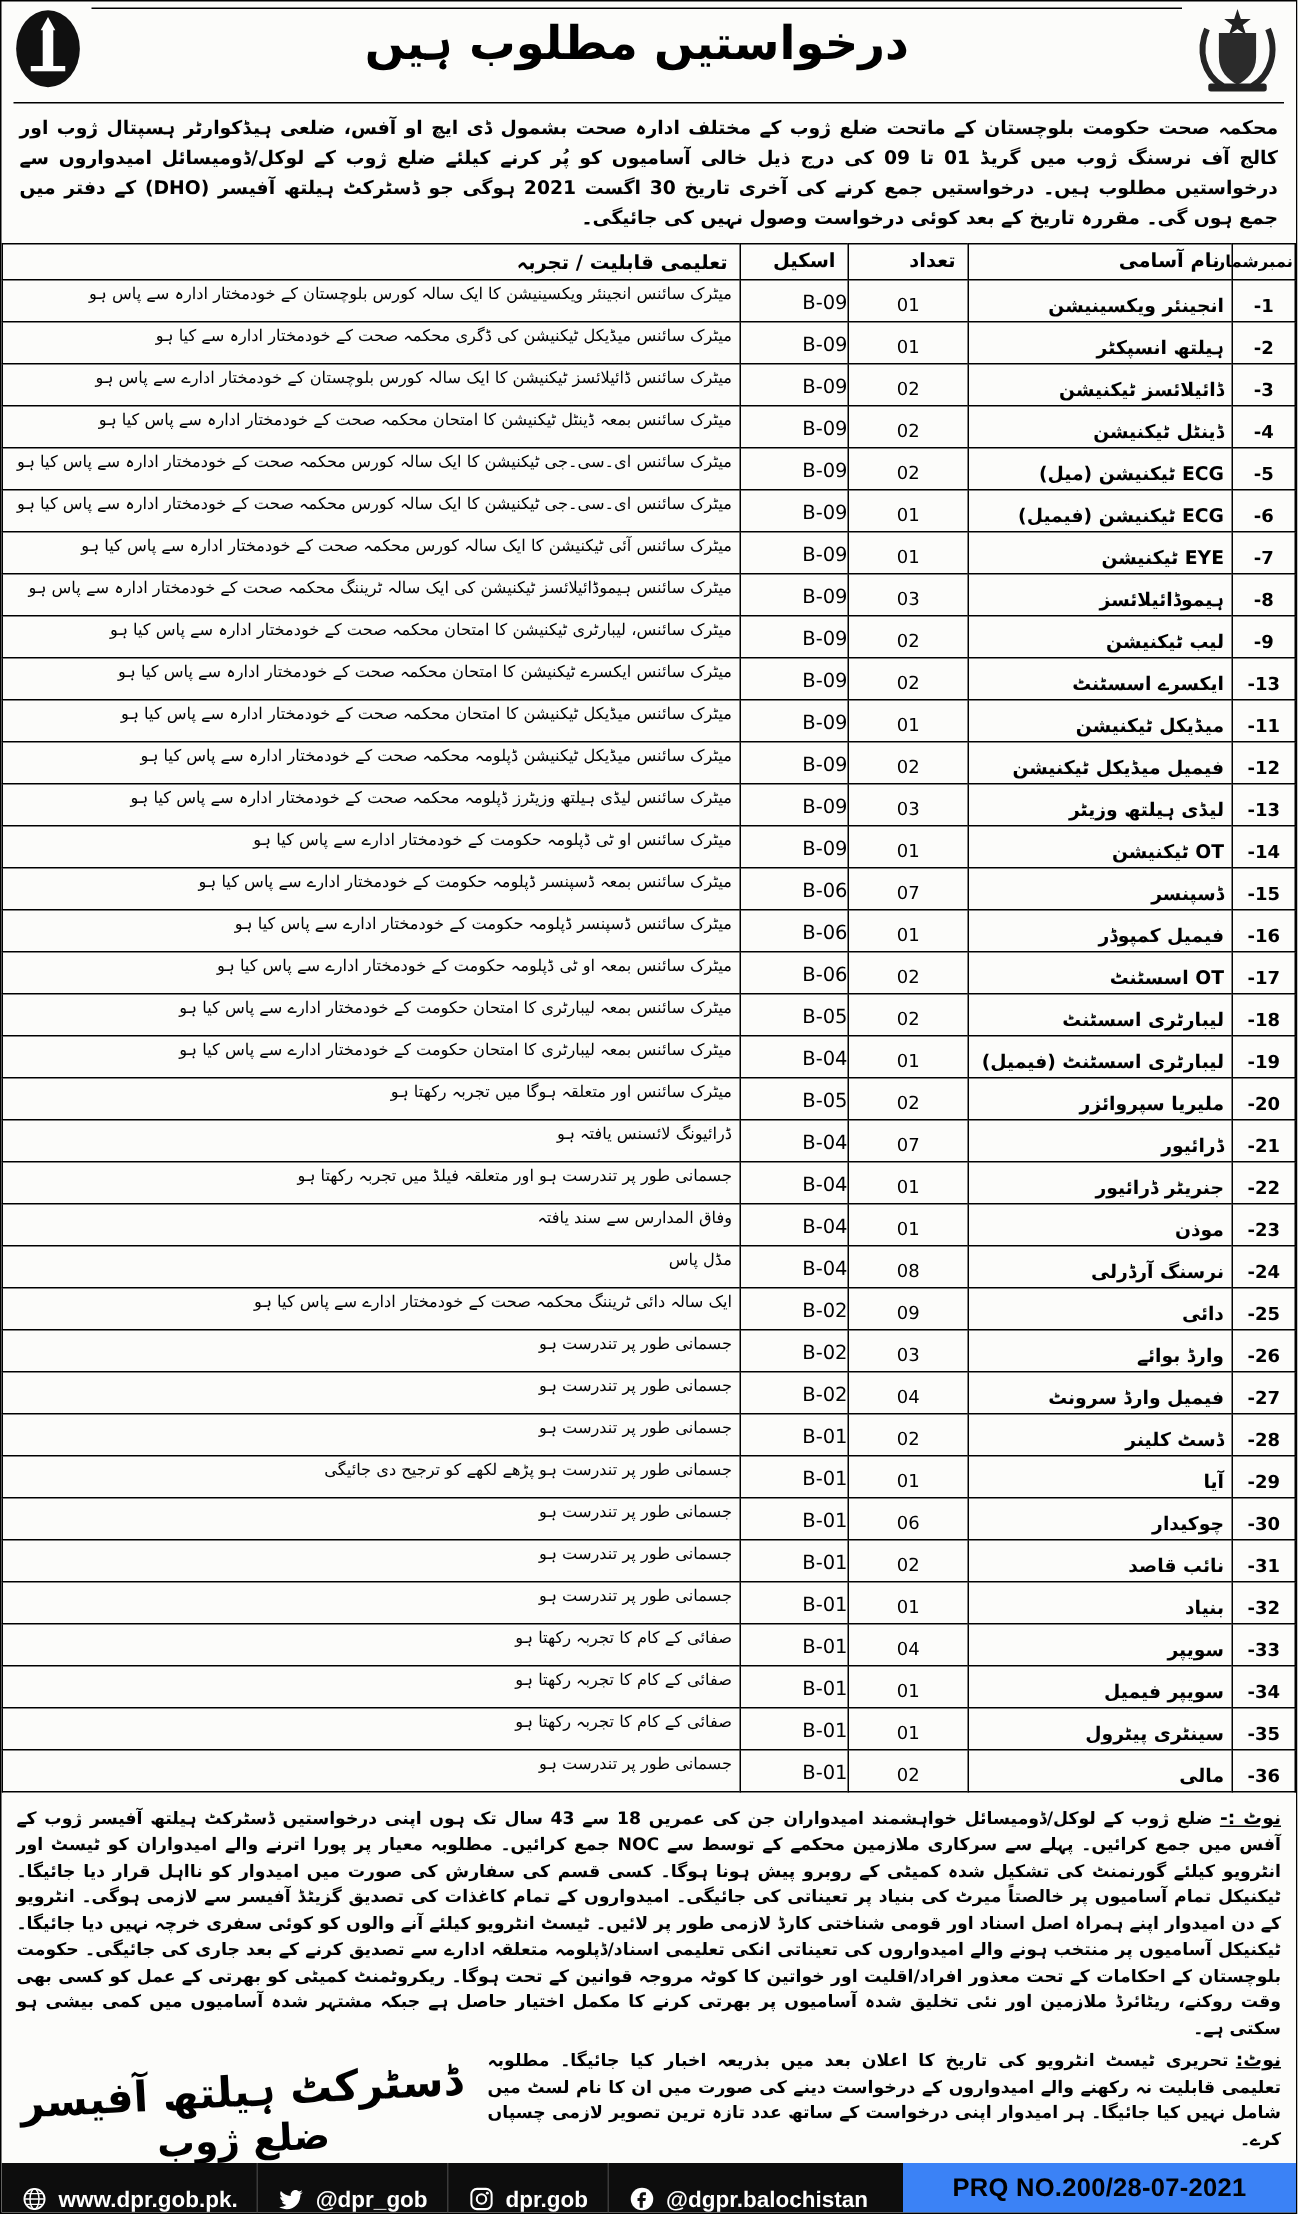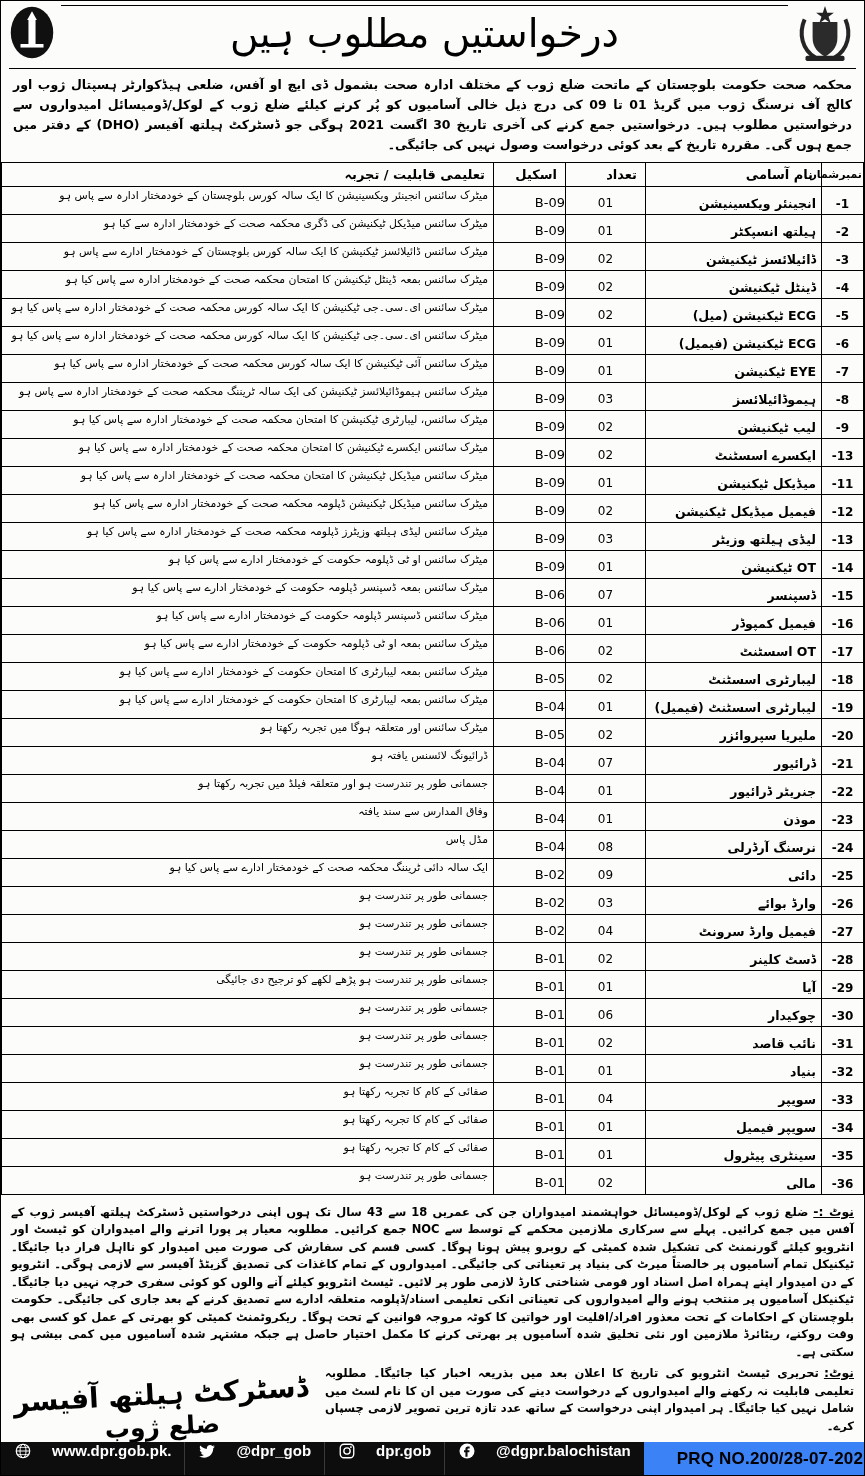--- a/index.html
+++ b/index.html
@@ -7,21 +7,21 @@
   body { font-family:"DejaVu Sans", sans-serif; }
   .ad {
     width:865px; height:1476px; margin:0 auto; position:relative;
     background:#fcfcfa; color:#000; border:1.5px solid #000;
     direction:rtl; overflow:hidden;
   }
   
   .hdr { display:flex; align-items:flex-start; padding:4px 8px 0; }
   .logo { flex:0 0 auto; }
   .title-wrap { flex:1; margin:0 6px; border-top:1.5px solid #000; padding:3px 0 2px; text-align:center; }
-  .page-title { font-size:39px; font-weight:normal; line-height:1.3;text-align:center; }
+  .page-title { font-size:31px; font-weight:bold; line-height:1.3;text-align:center; }
   .hdr-rule { border-bottom:1.5px solid #000; margin:2px 8px 0; }
   
   .intro { padding:6px 12px 7px; font-size:12.5px; font-weight:600; line-height:1.6; text-align:justify; }
   
   table { width:100%; border-collapse:collapse; table-layout:fixed; }
   th, td { border:1px solid #000; }
   thead th { height:24px; font-size:13px; font-weight:bold; text-align:right; padding:2px 8px 2px 2px; }
   thead th.h-serial { text-align:center; padding:2px 1px; font-size:11px; }
   tbody td { height:28px; }
   .c-serial { text-align:center; vertical-align:bottom; font-size:12px; font-weight:bold; direction:ltr; padding-bottom:3px; }
@@ -36,21 +36,21 @@
   .note.tail { flex:1; padding:2px 0 0; }
   .signature { flex:0 0 300px; text-align:center; transform:rotate(-3deg); padding-top:16px; }
   .sig1 { font-size:28px; font-weight:bold; line-height:1.25; }
   .sig2 { font-size:25px; font-weight:bold; }
   
   .footer {
     position:absolute; bottom:0; left:0; right:0; height:33px;
     background:#0d0d0d; color:#fff; display:flex; align-items:center;
     direction:ltr; font-family:"Liberation Sans", sans-serif;
   }
-  .seg { display:flex; align-items:flex-start; gap:20px; padding:0 13px; height:100%; font-weight:bold; font-size:15px; white-space:nowrap; }
+  .seg { display:flex; align-items:flex-end; gap:7px; padding:0 13px; height:100%; font-weight:bold; font-size:15px; white-space:nowrap; }
   .seg + .seg { border-left:1px solid #3a3a3a; }
   .prq { margin-left:auto; flex:0 0 262px; height:100%; background:#3b82f6; color:#000;
          display:flex; align-items:center; justify-content:center;
          font-weight:bold; font-size:17px; letter-spacing:0.2px; }
   .icon { display:inline-flex; }
 </style>
 </head>
 <body>
 
 <div class="ad">

